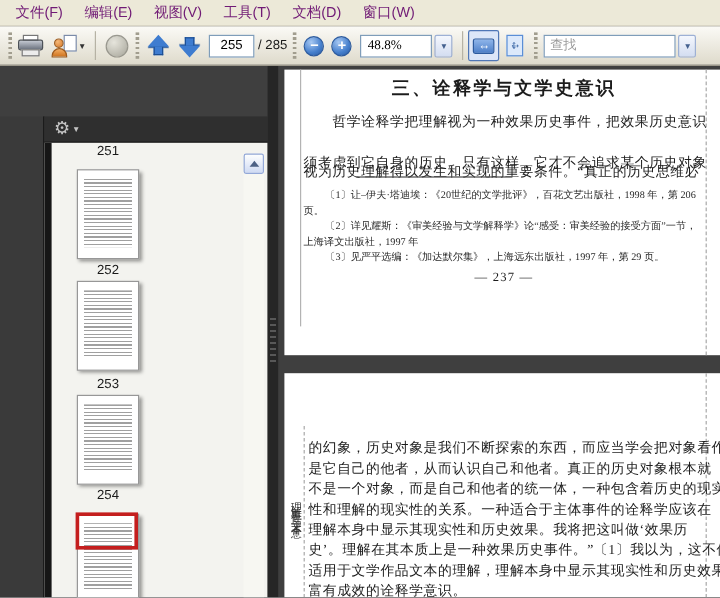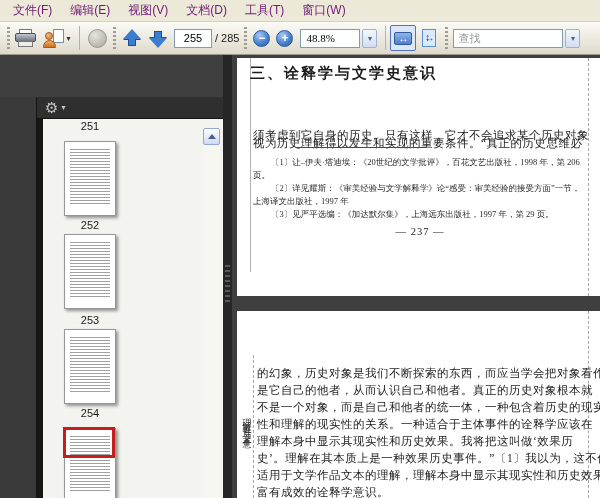--- a/index.html
+++ b/index.html
@@ -115,40 +115,40 @@
   .grip-v { position:absolute; left:2px; top:210px; width:5px; height:38px;
      background-image:repeating-linear-gradient(to bottom,#585858 0 2px,transparent 2px 5px); }
 
   .main { position:absolute; left:232px; top:0; right:0; bottom:0; background:#3f3f3f; overflow:hidden; }
   .page { position:absolute; background:#fff; font-family:"Liberation Serif","DejaVu Serif",serif; color:#1c1c1c; }
   .page1 { left:5px; top:3px; width:372px; height:238px; }
   .page2 { left:5px; top:256px; width:372px; height:192px; }
   .pb-left { position:absolute; left:13px; top:0; bottom:24px; width:1px; background:#b3b3b3; }
   .pb-left2 { position:absolute; left:16px; top:44px; bottom:0; border-left:1px dashed #a8a8a8; }
   .pb-right { position:absolute; left:351px; top:0; bottom:0; border-left:1px dashed #a8a8a8; }
-  .doc-title { position:absolute; left:13px; right:19px; top:6px; 
+  .doc-title { position:absolute; left:13px; right:19px; top:6px; text-align:center;
      font-size:15px; font-weight:bold; letter-spacing:2px; }
   .bl { position:absolute; white-space:nowrap; font-size:11.5px; letter-spacing:.5px; }
   .fn { position:absolute; white-space:nowrap; font-size:8.5px; color:#2a2a2a; }
   .fn-rule { position:absolute; left:60px; top:89px; width:130px; height:1px; background:#4a4a4a; }
   .pagenum { position:absolute; left:13px; right:19px; top:168px; text-align:center; font-size:10.5px; letter-spacing:1px; }
   .margin-title { position:absolute; left:3px; top:100px; writing-mode:vertical-rl; font-size:9px;
      letter-spacing:3px; color:#2a2a2a; }
 </style>
 </head>
 <body>
 
 <div class="window">
 
   <div class="menubar">
     <div class="menu-item">文件(F)</div>
     <div class="menu-item">编辑(E)</div>
     <div class="menu-item">视图(V)</div>
+    <div class="menu-item">工具(T)</div>
     <div class="menu-item">文档(D)</div>
-    <div class="menu-item">工具(T)</div>
     <div class="menu-item">窗口(W)</div>
   </div>
 
   <div class="toolbar">
     <div class="grip"></div>
     <div class="tbtn">
       <div class="printer">
         <div class="p-top"></div>
           <div class="p-body"></div>
           <div class="p-tray"></div>
@@ -250,20 +250,21 @@
     <div class="splitter">
       <div class="grip-v"></div>
     </div>
 
     <div class="main">
 
       <div class="page page1">
         <div class="pb-left"></div>
         <div class="pb-right"></div>
         <div class="doc-title">三、诠释学与文学史意识</div>
+        <div class="bl" style="left:40px; top:36px;">哲学诠释学把理解视为一种效果历史事件，把效果历史意识</div>
         <div class="bl" style="left:16px; top:53px;margin-top:25px;">视为历史理解得以发生和实现的重要条件。“真正的历史思维必</div>
         <div class="bl" style="left:16px; top:70px;">须考虑到它自身的历史。只有这样，它才不会追求某个历史对象</div>
         <div class="fn-rule"></div>
         <div class="fn" style="left:34px; top:99px;">〔1〕让–伊夫·塔迪埃：《20世纪的文学批评》，百花文艺出版社，1998 年，第 206</div>
         <div class="fn" style="left:16px; top:112px;">页。</div>
         <div class="fn" style="left:34px; top:125px;">〔2〕详见耀斯：《审美经验与文学解释学》论“感受：审美经验的接受方面”一节，</div>
         <div class="fn" style="left:16px; top:138px;">上海译文出版社，1997 年</div>
         <div class="fn" style="left:34px; top:151px;">〔3〕见严平选编：《加达默尔集》，上海远东出版社，1997 年，第 29 页。</div>
         <div class="pagenum">— 237 —</div>
       </div>

